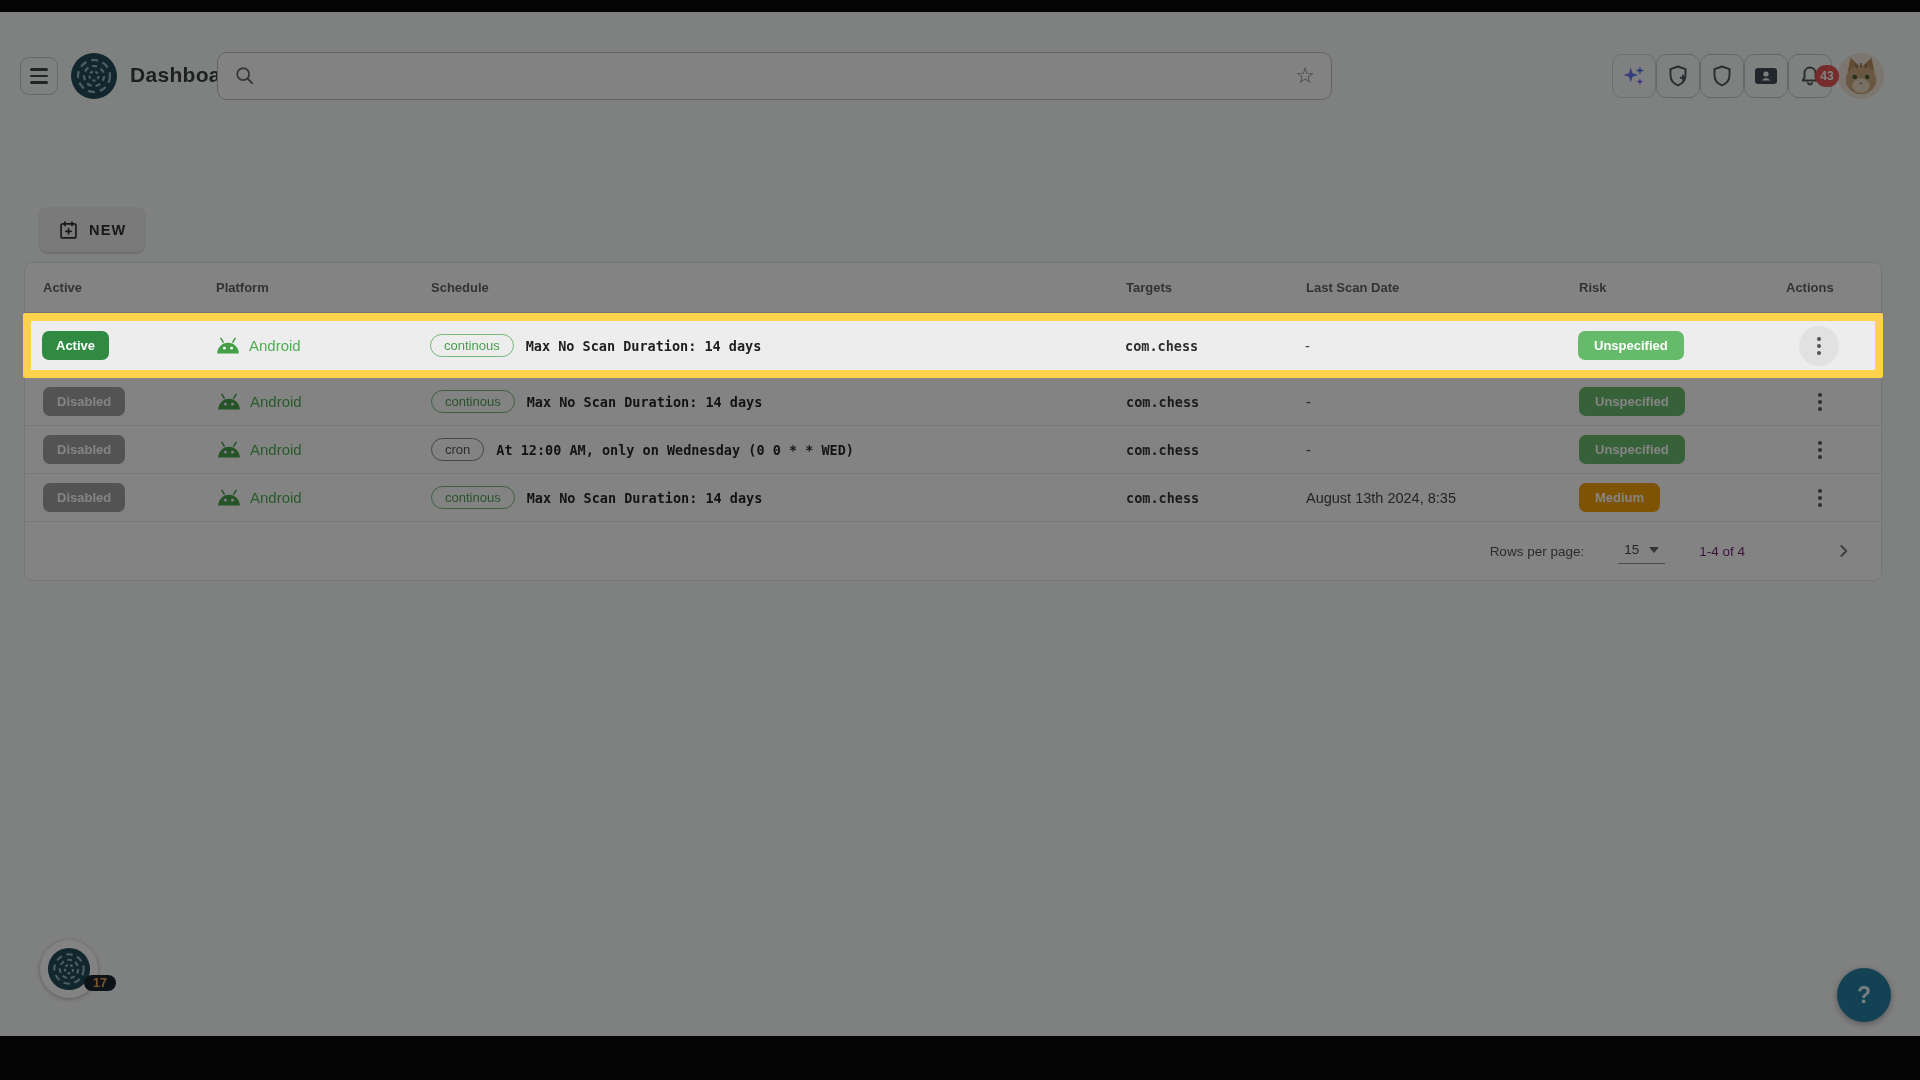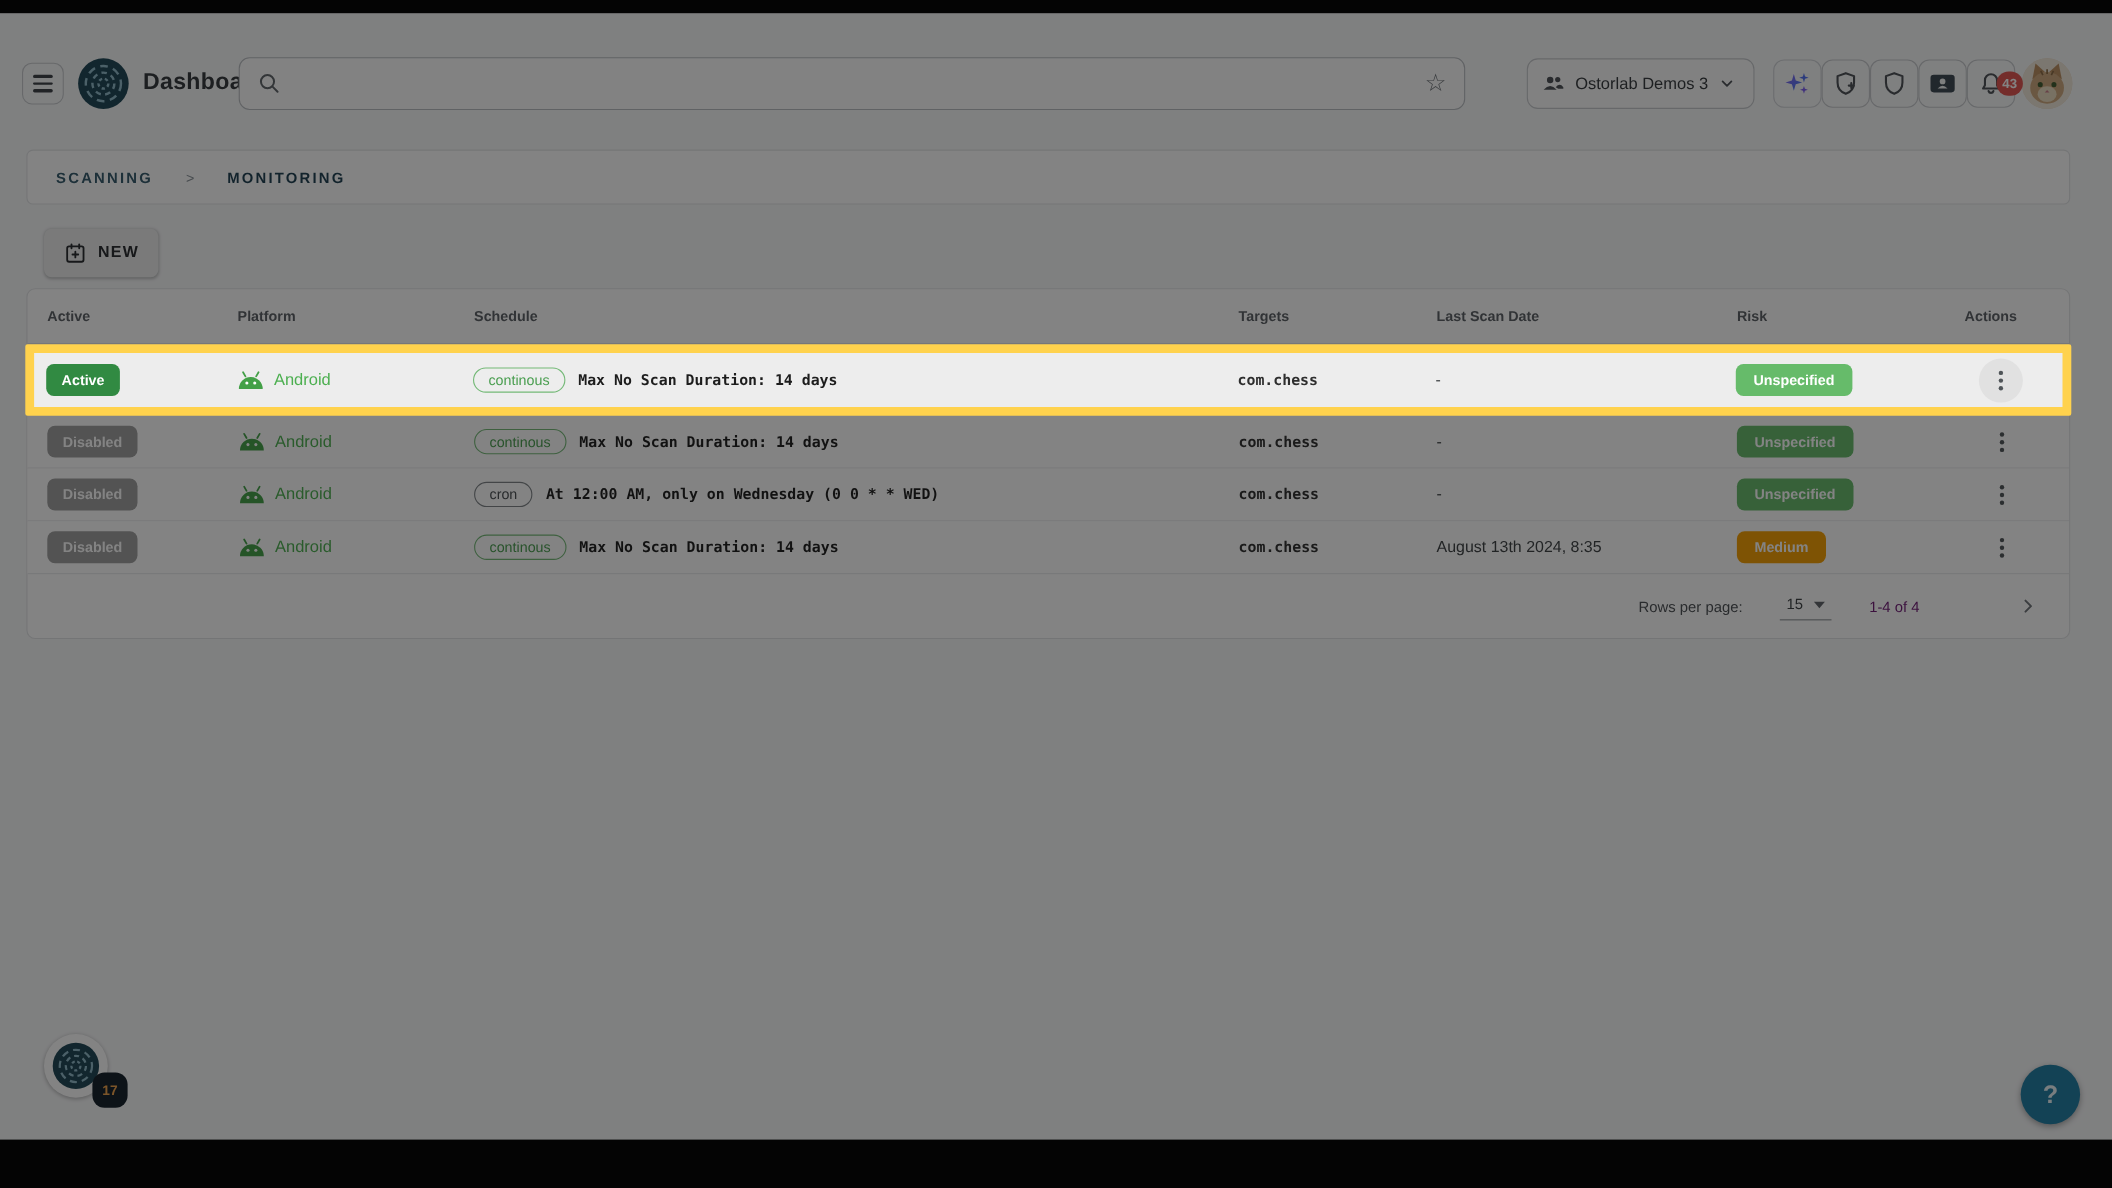--- a/index.html
+++ b/index.html
@@ -107,21 +107,21 @@
   .rpp-select span { font-size:13.5px; color:#3c4043; }
   .caret-down { width:0; height:0; border-left:5px solid transparent; border-right:5px solid transparent;
                 border-top:6px solid #5f6368; }
   .range { font-size:13.5px; color:#701a75; }
   .pg-btn { background:transparent; border:none; cursor:pointer; display:flex; align-items:center; }
 
   
   .float-logo { position:absolute; left:40px; top:928px; width:58px; height:58px; background:#fff;
                 border-radius:50%; box-shadow:0 1px 4px rgba(0,0,0,.3); display:flex; align-items:center;
                 justify-content:center; cursor:pointer; }
-  .float-badge { position:absolute; left:84px; top:963px; min-width:32px; height:32px; background:#131f28;
+  .float-badge { position:absolute; left:84px; top:963px; min-width:32px; height:16px; background:#131f28;
                  border-radius:11px; color:#f0a24a; font-size:12.5px; font-weight:700;
                  display:flex; align-items:center; justify-content:center; padding:0 8px; z-index:2; }
   .help-btn { position:absolute; left:1837px; top:956px; width:54px; height:54px; border-radius:50%;
               background:#1E7CA3; border:none; color:#e8f2f7; font-size:23px; font-weight:700;
               box-shadow:0 2px 6px rgba(0,0,0,.35); cursor:pointer; }
 
   
   .dim-overlay { position:absolute; inset:0; background:rgba(8,8,8,0.5); z-index:50; pointer-events:none; }
 </style>
 </head>
@@ -151,32 +151,20 @@
 
     <div class="search">
       <svg width="22" height="22" viewBox="0 0 24 24">
         <circle cx="10" cy="10" r="6.5" fill="none" stroke="#5f6469" stroke-width="2"></circle>
         <line x1="15" y1="15" x2="20" y2="20" stroke="#5f6469" stroke-width="2" stroke-linecap="round"></line>
       </svg>
       <input type="text" value="" style="">
       <span class="star">☆</span>
     </div>
 
-    <div class="org-btn">
-      <svg width="22" height="20" viewBox="0 0 24 20">
-        <circle cx="9" cy="6.5" r="3.2" fill="#4a4f54"></circle>
-        <circle cx="16.5" cy="6" r="2.6" fill="#4a4f54"></circle>
-        <path d="M2.5 16 q6.5,-7 13,0 z" fill="#4a4f54"></path>
-        <path d="M14.5 13.5 q4,-4.5 7.5,0 l0 1.5 -5 0 z" fill="#4a4f54"></path>
-      </svg>
-      <span class="org-label">Ostorlab Demos 3</span>
-      <svg width="16" height="16" viewBox="0 0 24 24">
-        <polyline points="6,9 12,15 18,9" fill="none" stroke="#4a4f54" stroke-width="2.4" stroke-linecap="round" stroke-linejoin="round"></polyline>
-      </svg>
-    </div>
 
     <button class="icon-btn sparkle">
       <svg width="26" height="26" viewBox="0 0 24 24">
         <defs>
             <linearGradient id="spg" x1="0" y1="0" x2="1" y2="1">
           <stop offset="0" stop-color="#8a63f0"></stop>
               <stop offset="1" stop-color="#3f7bf5"></stop>
         </linearGradient>
           </defs>
         <path d="M9 4 L10.6 9.4 L16 11 L10.6 12.6 L9 18 L7.4 12.6 L2 11 L7.4 9.4 Z" fill="url(#spg)"></path>
@@ -222,25 +210,20 @@
         <polygon points="38,20 35,5 26,13" fill="#ba8e60"></polygon>
         <ellipse cx="24" cy="28" rx="16" ry="15" fill="#cda77c"></ellipse>
         <ellipse cx="24" cy="34" rx="9" ry="7.5" fill="#e9dabe"></ellipse>
         <circle cx="17.5" cy="25" r="2.4" fill="#3f5a2f"></circle>
         <circle cx="30.5" cy="25" r="2.4" fill="#3f5a2f"></circle>
         <polygon points="24,30 21.8,32.5 26.2,32.5" fill="#c77b88"></polygon>
         <path d="M20 16 l-2 -4 M24 15 l0 -4.5 M28 16 l2 -4" stroke="#8a6a44" stroke-width="1.6" fill="none"></path>
       </svg>
     </div>
 
-    <div class="breadcrumb">
-      <span class="crumb">SCANNING</span>
-      <span class="crumb-sep">&gt;</span>
-      <span class="crumb current">MONITORING</span>
-    </div>
 
     <button class="new-btn">
       <svg width="21" height="21" viewBox="0 0 24 24">
         <rect x="3.5" y="4.5" width="17" height="16" rx="2" fill="none" stroke="#26292c" stroke-width="1.9"></rect>
         <line x1="8" y1="2.5" x2="8" y2="6.5" stroke="#26292c" stroke-width="1.9" stroke-linecap="round"></line>
         <line x1="16" y1="2.5" x2="16" y2="6.5" stroke="#26292c" stroke-width="1.9" stroke-linecap="round"></line>
         <line x1="9" y1="13" x2="15" y2="13" stroke="#26292c" stroke-width="1.9" stroke-linecap="round"></line>
         <line x1="12" y1="10" x2="12" y2="16" stroke="#26292c" stroke-width="1.9" stroke-linecap="round"></line>
       </svg>
       <span>NEW</span>

